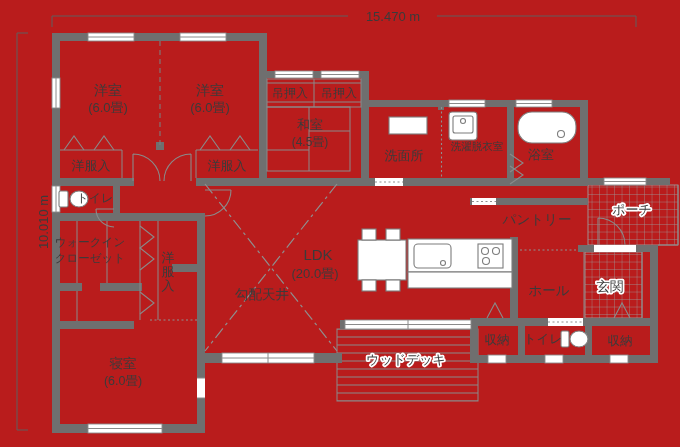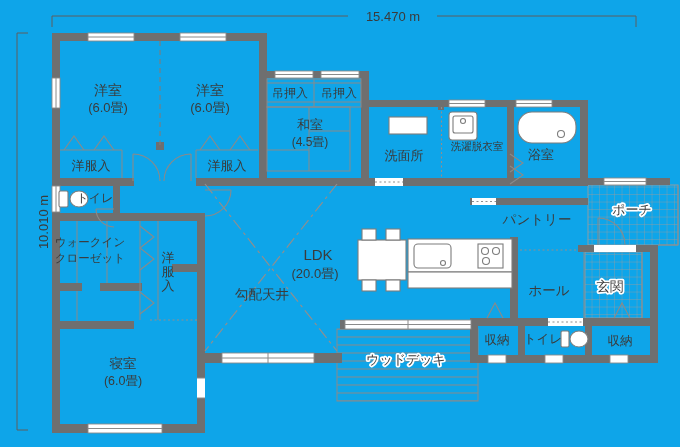--- a/index.html
+++ b/index.html
@@ -1,16 +1,16 @@
 <!DOCTYPE html>
 <html><head>
 <meta charset="utf-8">
 <style>
   html,body{margin:0;padding:0;background:#ffffff;}
-  .stage{position:relative;width:680px;height:447px;background:#0ea5e9;overflow:hidden;text-align:right;}
+  .stage{position:relative;width:680px;height:447px;background:#b91c1c;overflow:hidden;text-align:right;}
   svg{display:block;}
   .wall{fill:#6f6f6f;stroke:none;}
   .thin{stroke:#8a8a8a;stroke-width:1;fill:none;}
   .fix{stroke:#7d7d7d;stroke-width:1.1;fill:#ffffff;}
   .win{fill:#ffffff;stroke:#8a8a8a;stroke-width:0.9;}
   .winline{stroke:#8a8a8a;stroke-width:1;fill:none;}
   .door{stroke:#8a8a8a;stroke-width:1.1;fill:none;}
   .dash{stroke:#7d7d7d;stroke-width:1.1;stroke-dasharray:5 4;fill:none;}
   .dashdot{stroke:#8f8f8f;stroke-width:1.2;stroke-dasharray:12 4 3 4;fill:none;}
   .dot{stroke:#8f8f8f;stroke-width:1.1;stroke-dasharray:2 2.5;fill:none;}

